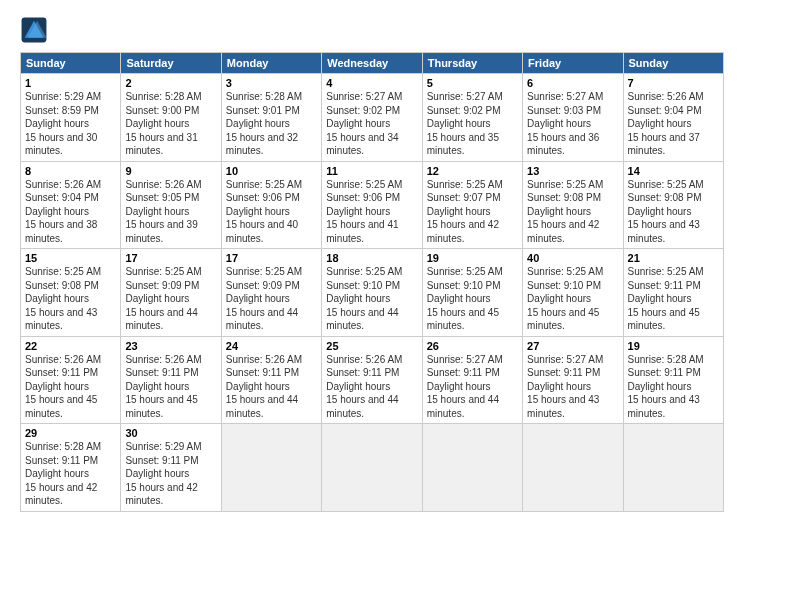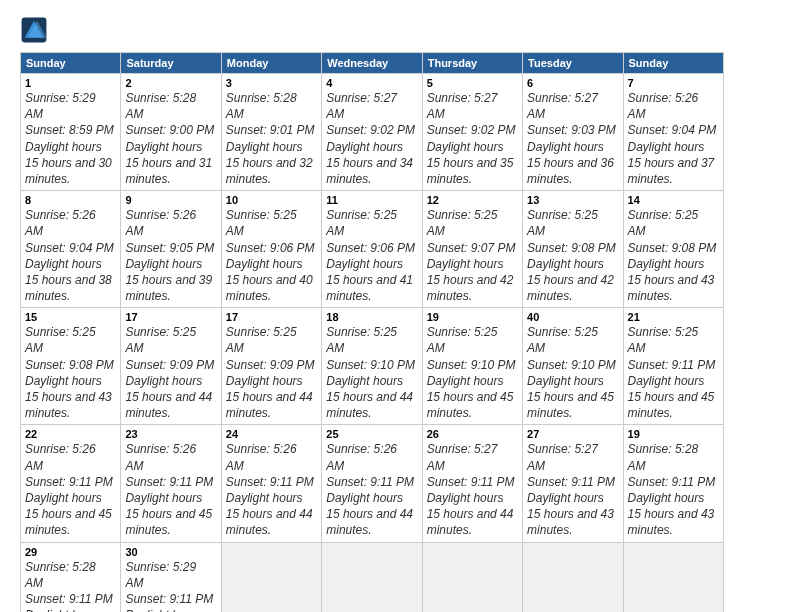--- a/index.html
+++ b/index.html
@@ -76,24 +76,23 @@
       background: #f0f0f0;
     }
     .day-number {
       font-size: 11px;
       font-weight: bold;
       color: #000;
       display: block;
       margin-bottom: 1px;
     }
     .day-info {
-      font-size: 12px;
+      font-size: 10px;
       line-height: 1.35;
       color: #333;
-      font-style: italic;
     }
   </style>
 </head>
 <body>
 
 <div class="page">
   <div class="header">
     <div class="logo">
       <svg class="logo-icon" viewBox="0 0 36 36">
         <rect x="2" y="2" width="32" height="32" rx="4" fill="#1a3a5c"></rect>
@@ -112,21 +111,21 @@
   </div>
 
   <table class="calendar">
     <thead>
       <tr id="header-row">
           <th>Sunday</th>
           <th>Saturday</th>
           <th>Monday</th>
           <th>Wednesday</th>
           <th>Thursday</th>
-          <th>Tuesday</th>
+          <th>Friday</th>
           <th>Sunday</th>
         </tr>
     </thead>
     <tbody id="calendar-body">
         <tr>
           <td>
         <span class="day-number">1</span>
         <div class="day-info">Sunrise: 5:29 AM<br>Sunset: 8:59 PM<br>Daylight hours<br>15 hours and 30 minutes.</div>
       </td>
           <td>

